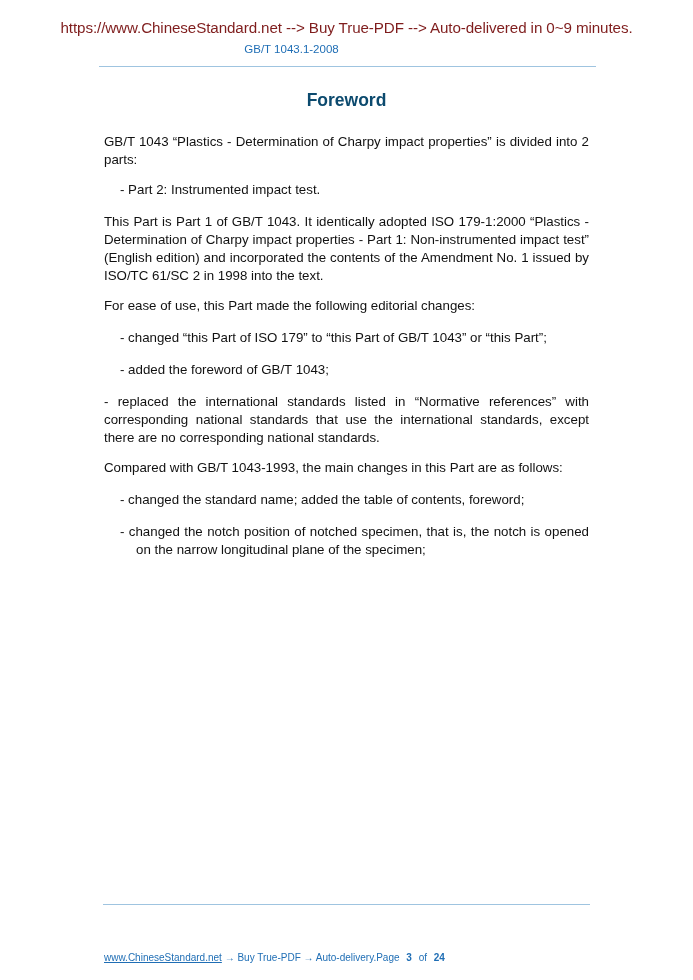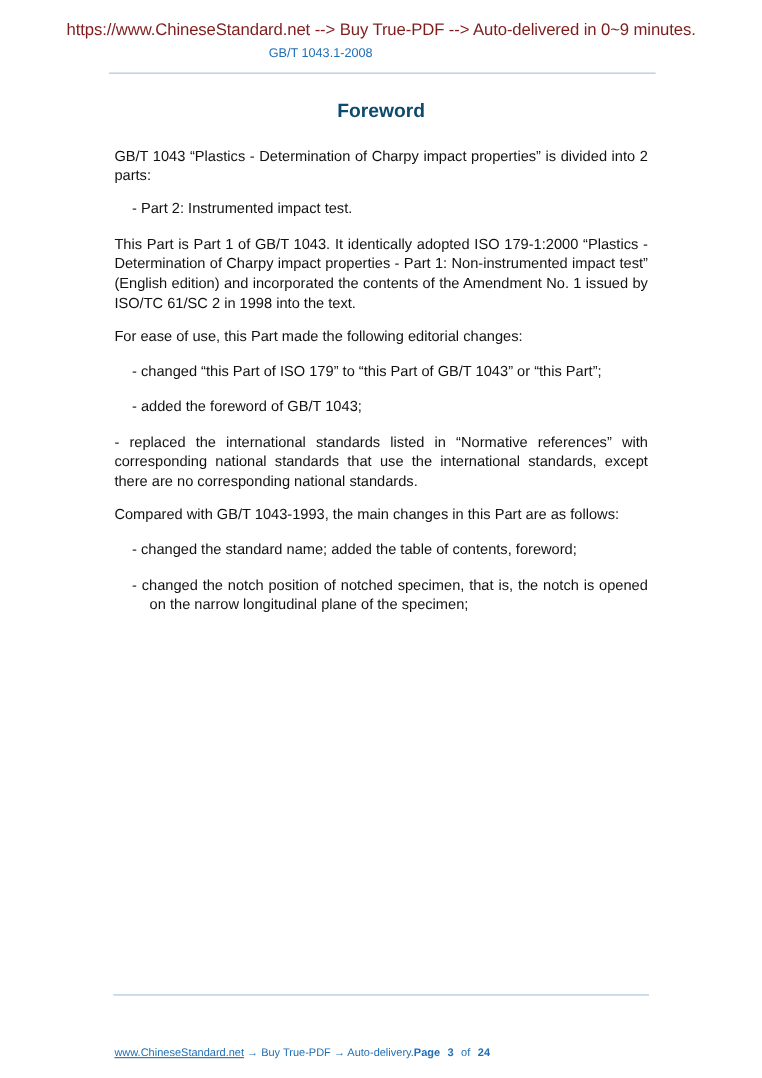--- a/index.html
+++ b/index.html
@@ -91,21 +91,21 @@
       display: flex;
       justify-content: flex-start;
       margin-top: 36px;
     }
     .footer a {
       color: #1f6eb5;
       text-decoration: underline;
     }
     .footer b { font-weight: bold; }
     .pager span { margin-left: 4px; }
-    .pager span:first-child { margin-left: 0; font-weight: bold; }
+    .pager span:first-child { margin-left: 0; }
   </style>
 </head>
 <body>
 
 <div class="promo">https://www.ChineseStandard.net --&gt; Buy True-PDF --&gt; Auto-delivered in 0~9 minutes.</div>
 <div class="doc-code">GB/T 1043.1-2008</div>
 <div class="rule-top"></div>
 
 <h1 class="title" style="margin:0;">Foreword</h1>
 

